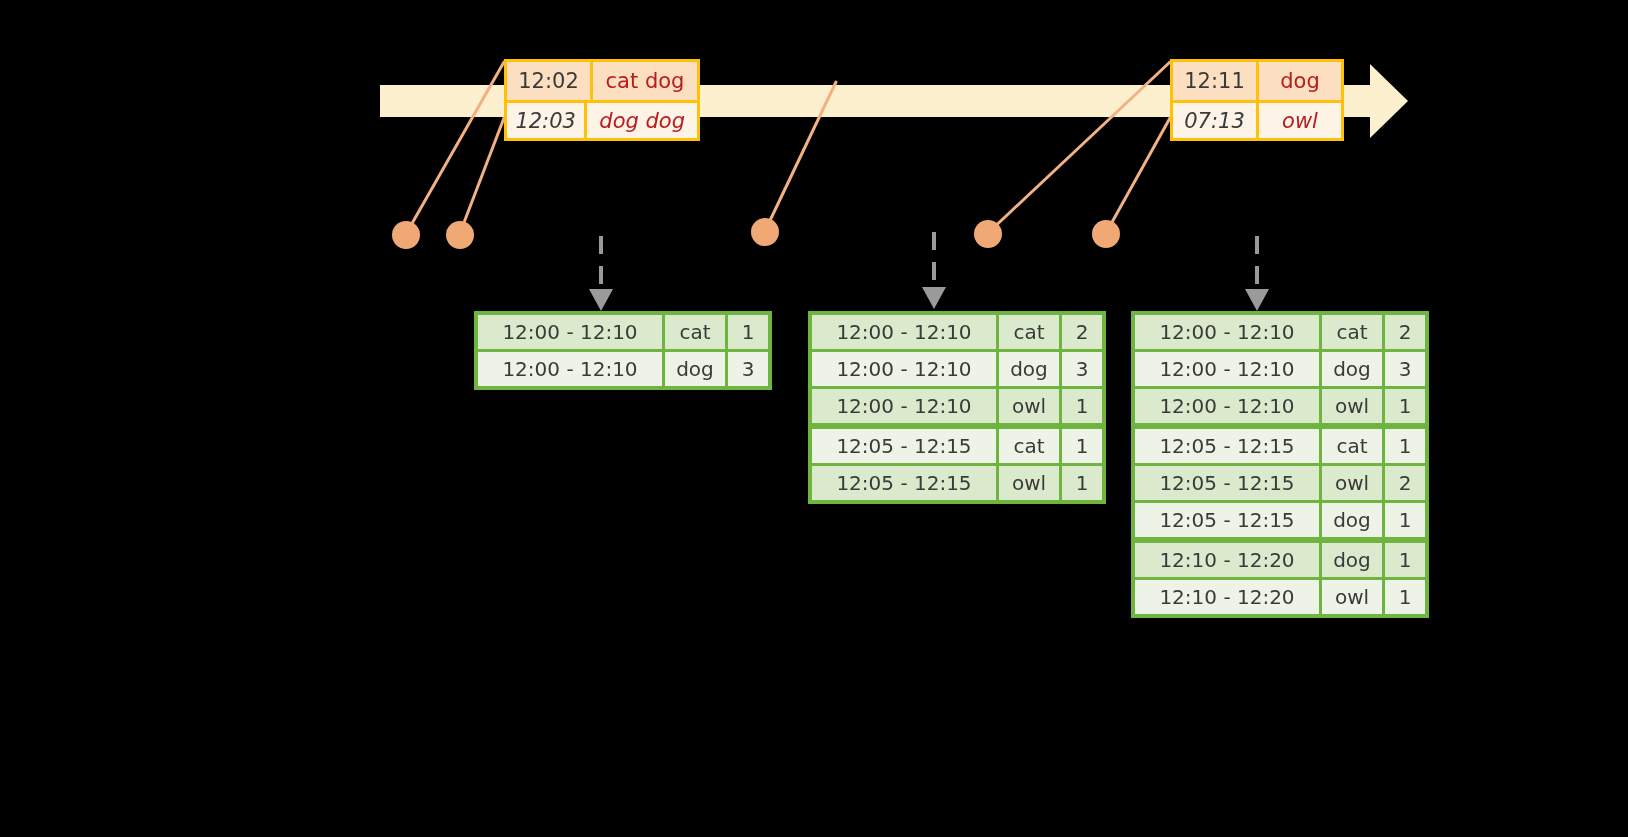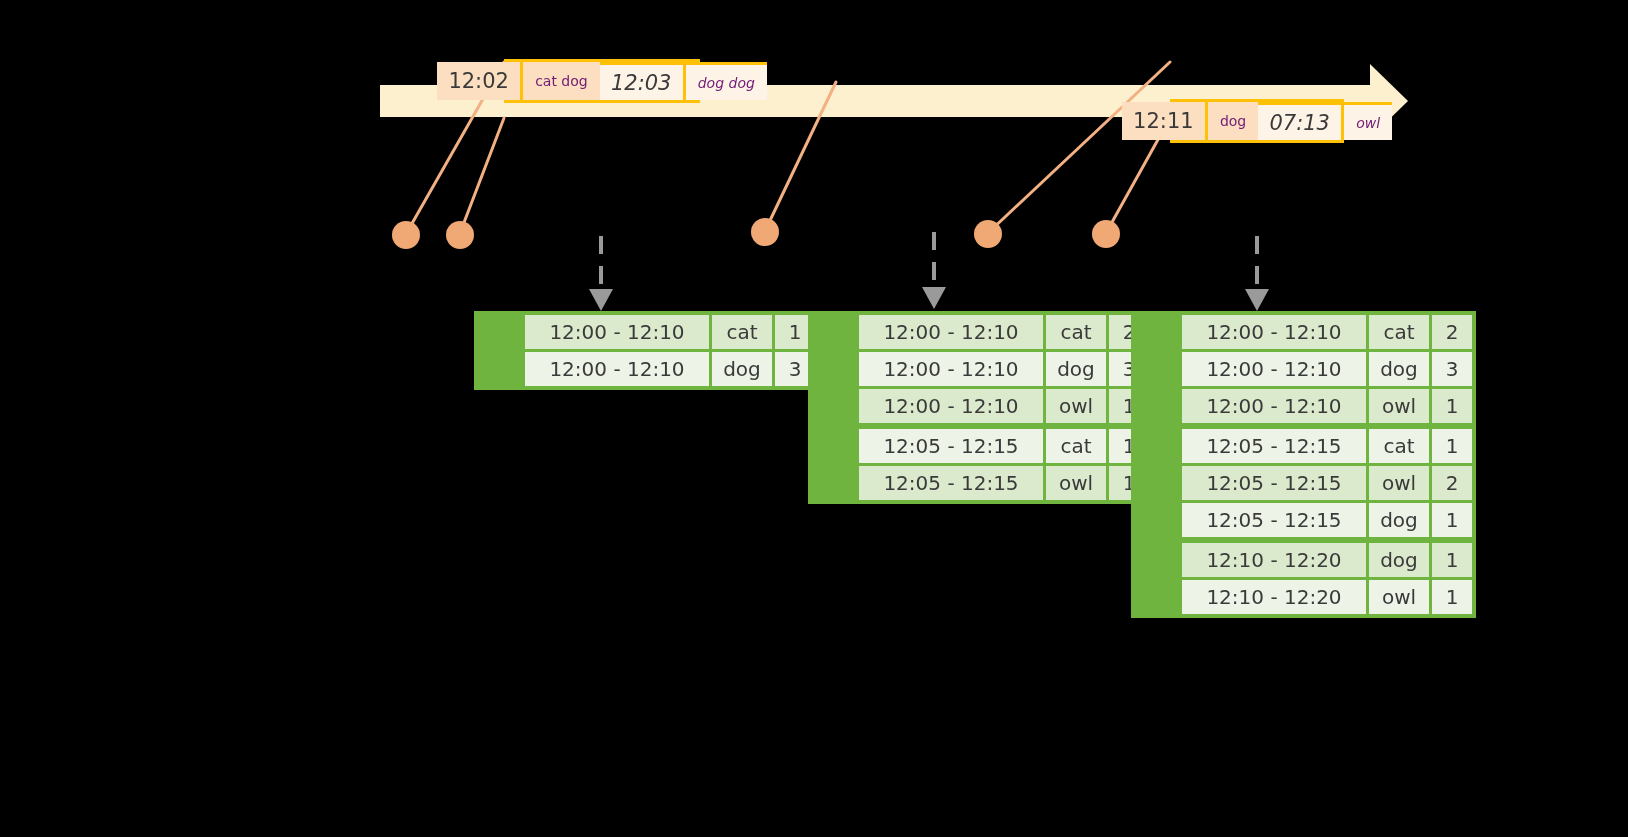--- a/index.html
+++ b/index.html
@@ -24,23 +24,22 @@
     height: 837px;
     pointer-events: none;
   }
 
   
   .event-box {
     position: absolute;
     border: 3px solid #FFC107;
     box-sizing: border-box;
     display: flex;
-    flex-direction: row;
+    flex-direction: column;
     background: #FFF4E2;
-    justify-content: center;
   }
   .event-row {
     display: flex;
     height: 38px;
     box-sizing: border-box;
   }
   .event-row + .event-row {
     border-top: 3px solid #FFC107;
     font-style: italic;
   }
@@ -55,22 +54,22 @@
     justify-content: center;
     font-size: 21px;
     color: #3a3a3a;
     letter-spacing: 0px;
   }
   .event-words {
     flex: 1;
     display: flex;
     align-items: center;
     justify-content: center;
-    font-size: 14px;
-    color: #701a75;
+    font-size: 21px;
+    color: #b91c1c;
     padding: 0 12px;
     white-space: nowrap;
   }
 
   
   .result-table {
     position: absolute;
     border: 4px solid #6FB43F;
     box-sizing: border-box;
     background: #6FB43F;
@@ -78,21 +77,20 @@
     flex-direction: column;
     gap: 3px;
     padding: 0px;
   }
   .res-row {
     display: flex;
     height: 34px;
     box-sizing: border-box;
     background: #6FB43F;
     gap: 3px;
-    margin-left: 47px;
   }
   .res-row.group-end {
     margin-bottom: 3px;
   }
   .res-cell {
     display: flex;
     align-items: center;
     justify-content: center;
     font-size: 20px;
     color: #3a3a3a;
@@ -156,21 +154,21 @@
       <div class="event-time">12:02</div>
       <div class="event-words">cat dog</div>
     </div>
     <div class="event-row shade-b">
       <div class="event-time">12:03</div>
       <div class="event-words">dog dog</div>
     </div>
   </div>
 
 
-  <div class="event-box" style="left:1170px; top:59px; width:174px;margin-top:40px;">
+  <div class="event-box" style="left:1170px; top:59px; width:174px;">
     <div class="event-row shade-a">
       <div class="event-time">12:11</div>
       <div class="event-words">dog</div>
     </div>
     <div class="event-row shade-b">
       <div class="event-time">07:13</div>
       <div class="event-words">owl</div>
     </div>
   </div>
 

